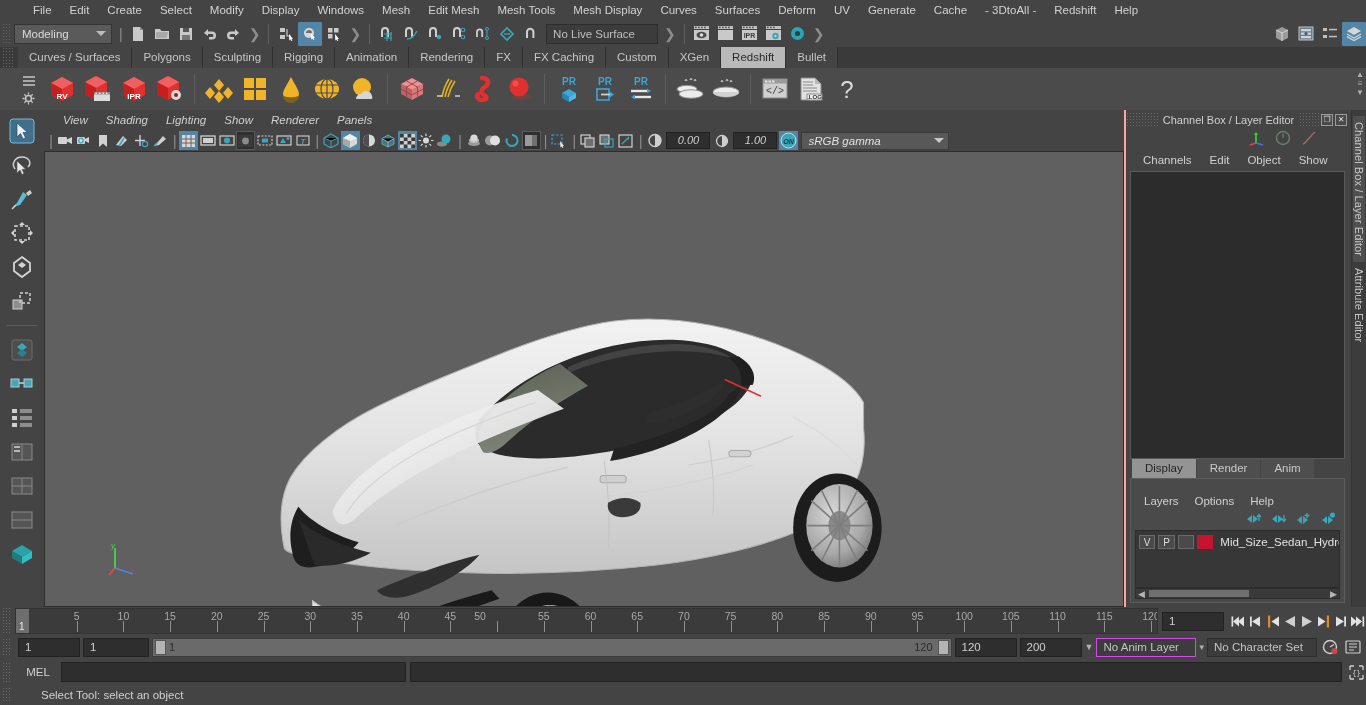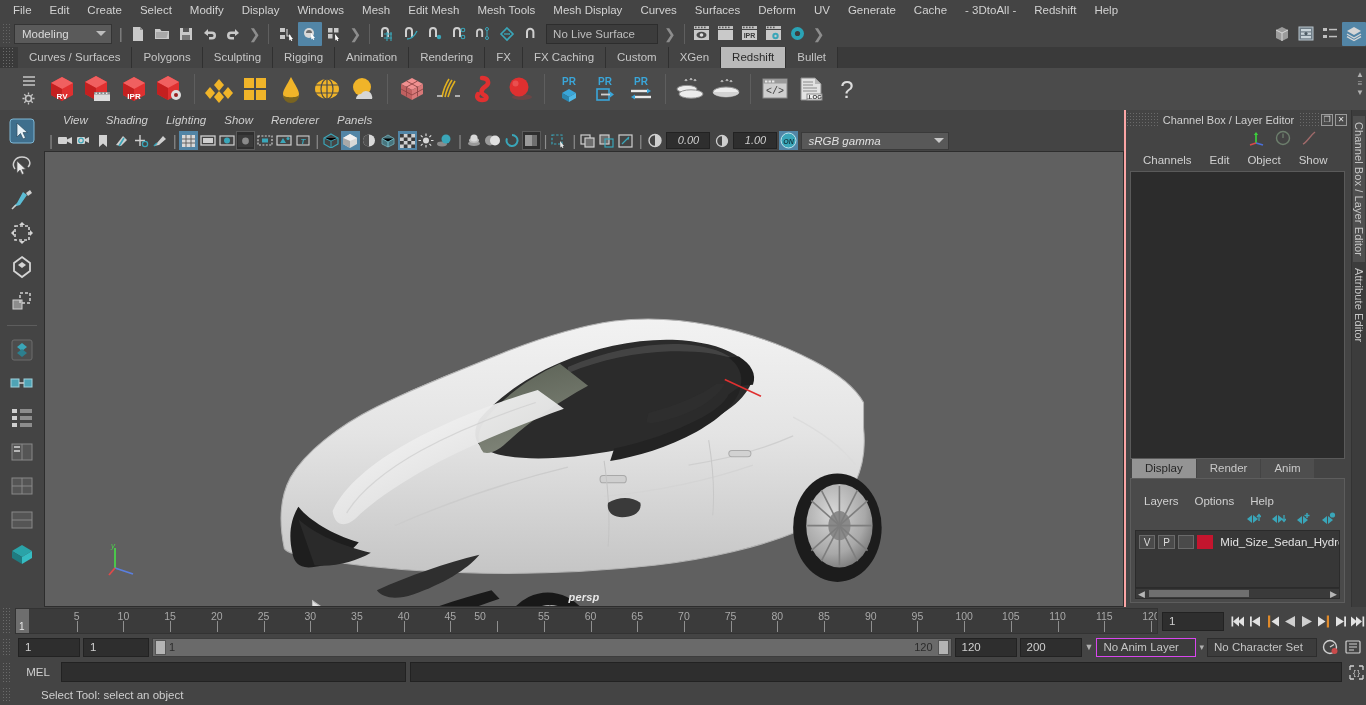--- a/index.html
+++ b/index.html
@@ -10,21 +10,21 @@
     font-size: 11px;
     color: #c8c8c8;
     overflow: hidden;
     -webkit-font-smoothing: antialiased;
   }
   .app { width: 1366px; height: 705px; position: relative; display: flex; flex-direction: column; background:#444; }
 
   
   .menubar {
     height: 20px; background: #444444; display: flex; align-items: center;
-    padding-left: 4px; flex: 0 0 20px;
+    padding-left: 24px; flex: 0 0 20px;
   }
   .menubar .mi {
     padding: 0 9px; height: 20px; line-height: 20px; font-size: 11.5px; color: #d2d2d2;
     white-space: nowrap; cursor: default;
   }
 
   
   .statusline {
     height: 27px; background: #444444; display: flex; align-items: center;
     flex: 0 0 27px; padding-left: 2px;
@@ -1064,21 +1064,20 @@
         </svg>
 
         
         <svg class="axis-gizmo" viewBox="0 0 40 40">
           <path d="M8 30 L8 10" stroke="#4ad24a" stroke-width="1.8"></path>
           <text x="4" y="10" font-size="8" fill="#4ad24a" font-family="Liberation Sans, sans-serif">y</text>
           <path d="M8 30 L26 36" stroke="#5a7fe0" stroke-width="1.8"></path>
           <path d="M8 30 L2 37" stroke="#e04a4a" stroke-width="1.8"></path>
         </svg>
 
-        <div class="vp-label">persp</div>
       </div>
     </div>
 
     <div class="rightpanel">
       <div class="rp-body">
         <div class="rp-title">
           <div class="dots"></div>
           <div class="t">Channel Box / Layer Editor</div>
           <div class="dots" style="width:22px;"></div>
           <div class="rp-winbtn">❐</div>

